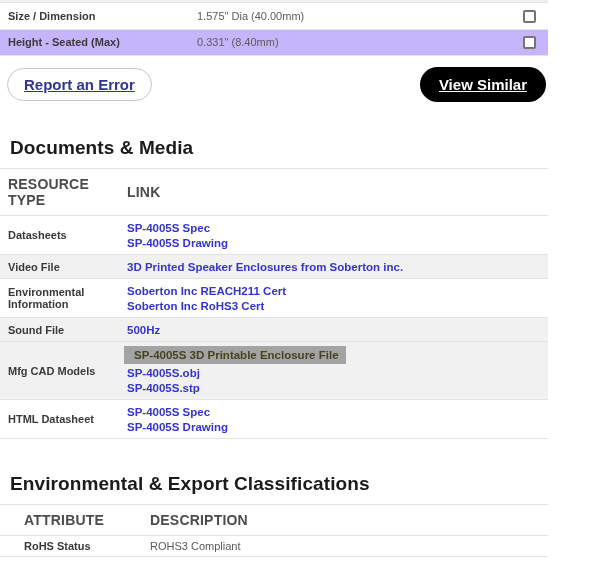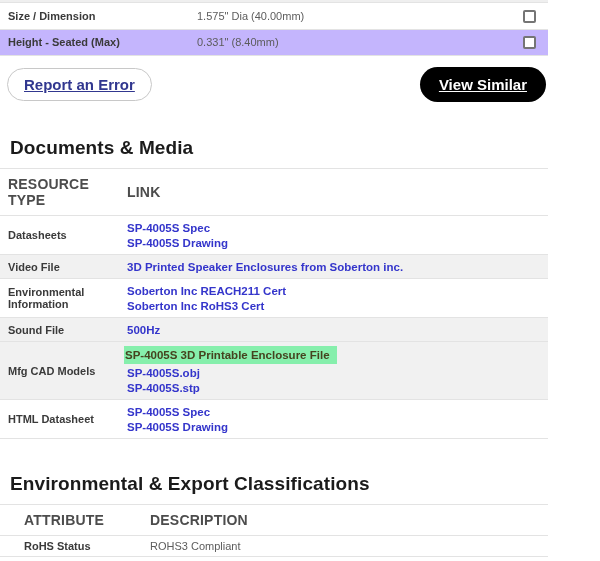--- a/index.html
+++ b/index.html
@@ -43,21 +43,21 @@
     letter-spacing:0.2px; padding:7px 8px; }
   .data-table td { padding:4px 8px; vertical-align:middle; }
   .data-table td.lbl { font-size:11px; font-weight:bold; color:#3a3a3a; }
   .docs th.c1, .docs td.c1 { width:119px; }
   .env  th.c1, .env  td.c1 { width:142px;padding-left:24px; }
   .env td.desc { font-size:11px; color:#5c5c5c; }
 
   .link-line { line-height:14px; }
   a.link { display:inline-block; color:#3435cb; font-size:11.5px; font-weight:bold;
     text-decoration:none; line-height:14px; cursor:pointer; }
-  a.link.highlight { background:#86efac; color:#45431f; padding:2px 7px 2px 1px;
+  a.link.highlight { background:#a3a3a3; color:#45431f; padding:2px 7px 2px 10px;
     margin:0 0 1px -3px; }
 </style>
 </head>
 <body>
 
 <div class="page">
 
   <div class="top-strip"></div>
 
   <table class="specs">

